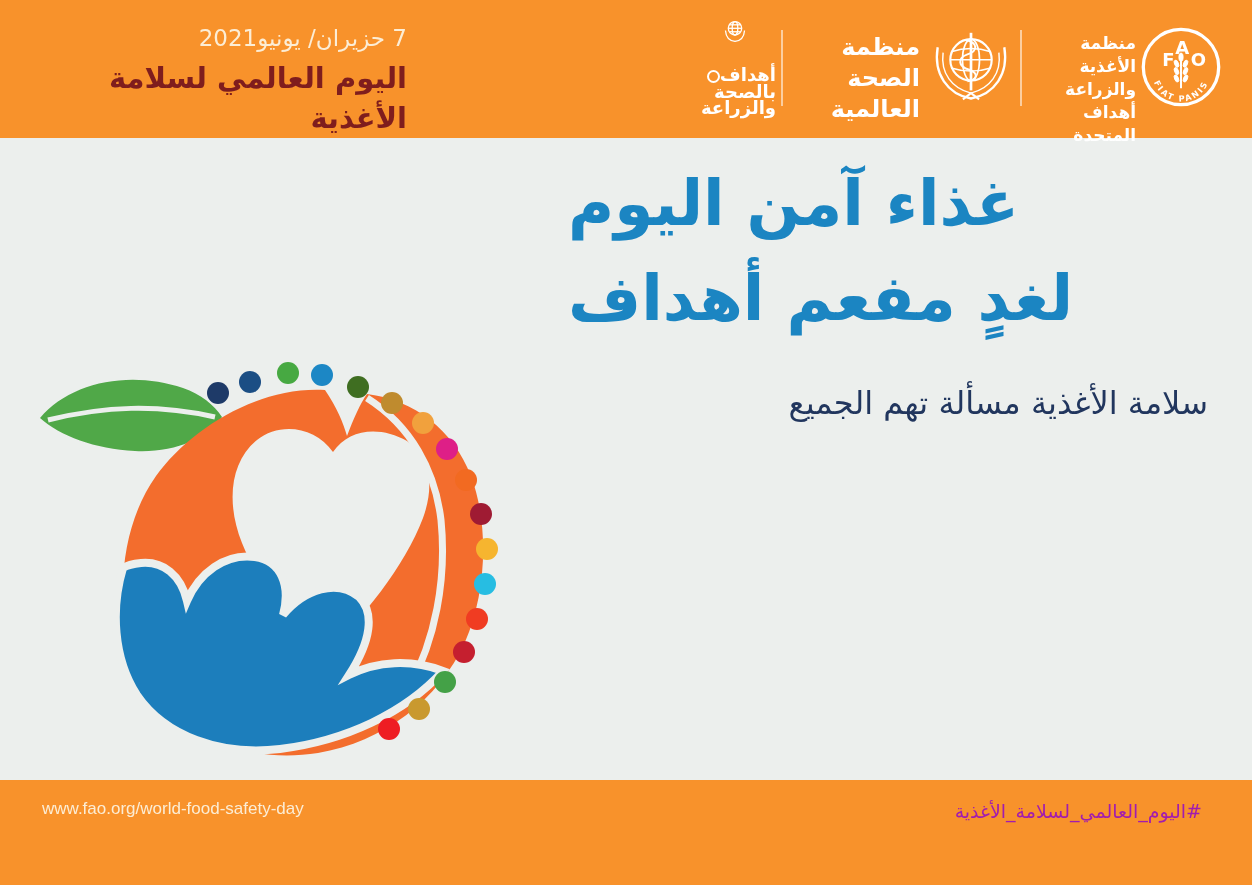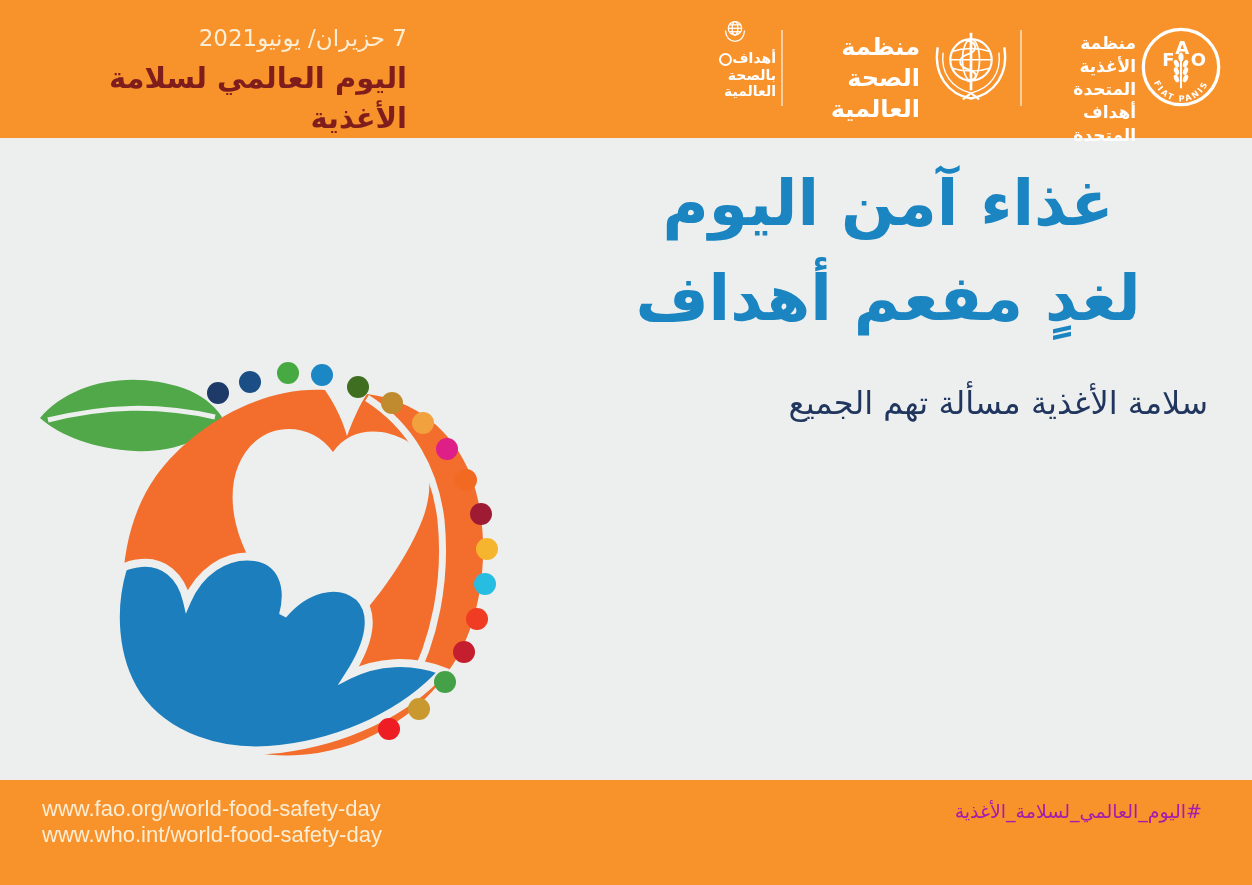--- a/index.html
+++ b/index.html
@@ -12,39 +12,39 @@
   #header{top:0;height:138px;padding-left:16px;}
   #footer{top:780px;height:105px;}
   
   #header-left{position:absolute;left:42px;top:22px;width:365px;direction:rtl;text-align:right;}
   #date-line{font-size:23px;line-height:32px;color:var(--cream,#FCEDD5);font-weight:400;}
   #event-name{font-size:29px;line-height:40px;color:#7f1d1d;font-weight:bold;margin-top:4px;}
   
   .vdivider{position:absolute;top:30px;height:76px;width:2px;background:rgba(255,255,255,.55);}
   #divider-1{left:781px;} #divider-2{left:1020px;}
   #sdg-block{position:absolute;left:694px;top:18px;width:82px;text-align:center;color:#fff;}
-  #sdg-text{direction:rtl;text-align:right;font-weight:bold;font-size:14px;line-height:16.5px;margin-top:2px;}
+  #sdg-text{direction:rtl;text-align:right;font-weight:bold;font-size:18px;line-height:16.5px;margin-top:19px;}
   .sdg-wheel{display:inline-block;width:9px;height:9px;border:2px solid #fff;border-radius:50%;margin:0 0 0 2px;vertical-align:middle;}
   #who-text{position:absolute;left:786px;top:32px;width:134px;direction:rtl;text-align:right;color:#fff;font-weight:bold;font-size:24px;line-height:31px;}
   #who-emblem{position:absolute;left:926px;top:22px;}
   #fao-text{position:absolute;left:1028px;top:32px;width:108px;direction:rtl;text-align:right;color:#fff;font-weight:bold;font-size:17px;line-height:23px;}
   #fao-emblem{position:absolute;left:1140px;top:26px;}
   
-  #main-title{position:absolute;right:44px;top:156px;width:640px;direction:rtl;text-align:center;
+  #main-title{position:absolute;right:44px;top:156px;width:640px;direction:rtl;text-align:left;
     color:var(--title_blue,#1B85C2);font-weight:bold;font-size:63px;line-height:95px;}
   #main-subtitle{position:absolute;right:44px;top:374px;width:640px;direction:rtl;text-align:right;
     color:var(--subtitle_navy,#21365E);font-size:32px;line-height:58px;}
   
   #wfsd-logo{position:absolute;left:15px;top:340px;width:500px;height:432px;}
   #wfsd-logo svg{position:absolute;left:0;top:0;}
   #logo-dots{position:absolute;left:0;top:0;width:500px;height:432px;}
   .dot{position:absolute;width:22px;height:22px;border-radius:50%;}
   
   #footer-urls{position:absolute;left:42px;top:796px;color:var(--cream,#FCEDD5);
-    font-size:22px;line-height:26px;font-family:"Liberation Sans","DejaVu Sans",sans-serif;}
+    font-size:17px;line-height:26px;font-family:"Liberation Sans","DejaVu Sans",sans-serif;}
   #hashtag{position:absolute;right:50px;top:800px;direction:rtl;color:#a21caf;font-weight:normal;font-size:19px;}
 </style>
 </head>
 <body>
 
 <div class="band" id="header">
   <div id="header-left">
     <div id="date-line">7 حزيران/ يونيو2021</div>
     <div id="event-name">اليوم العالمي لسلامة الأغذية</div>
   </div>
@@ -56,21 +56,21 @@
         <ellipse cx="12" cy="9.5" rx="2.6" ry="6.2"></ellipse>
         <line x1="5.8" y1="9.5" x2="18.2" y2="9.5"></line>
         <line x1="6.8" y1="6.3" x2="17.2" y2="6.3"></line>
         <line x1="6.8" y1="12.7" x2="17.2" y2="12.7"></line>
         <path d="M3.2 11.5 C3.6 17.5, 7 21, 12 21.6 C17 21, 20.4 17.5, 20.8 11.5"></path>
       </g>
     </svg>
     <div id="sdg-text">
       <div><span>أهداف</span><span class="sdg-wheel"></span></div>
       <div>بالصحة</div>
-      <div>العالمية</div>
+      <div>والزراعة</div>
     </div>
   </div>
 
   <div class="vdivider" id="divider-1"></div>
 
   <div id="who-text">
     <div>منظمة</div>
     <div>الصحة العالمية</div>
   </div>
   <svg id="who-emblem" width="90" height="90" viewBox="0 0 100 100">
@@ -85,21 +85,21 @@
       <path d="M13 28 C8 58, 24 80, 50 85 C76 80, 92 58, 87 28" stroke-width="2.6"></path>
       <path d="M19 34 C16 57, 29 74, 50 79 C71 74, 84 57, 81 34" stroke-width="1.6"></path>
       <path d="M41 86 L50 79 L59 86" stroke-width="2.2"></path>
     </g>
   </svg>
 
   <div class="vdivider" id="divider-2"></div>
 
   <div id="fao-text">
     <div>منظمة</div>
-    <div>الأغذية المتحدة</div>
+    <div>الأغذية والزراعة</div>
     <div>أهداف المتحدة</div>
   </div>
   <svg id="fao-emblem" width="82" height="82" viewBox="0 0 100 100">
     <circle cx="50" cy="50" r="46" fill="none" stroke="#fff" stroke-width="4"></circle>
     <text x="27" y="49" fill="#fff" font-size="22" font-weight="bold" font-family="DejaVu Sans">F</text>
     <text x="43" y="34" fill="#fff" font-size="22" font-weight="bold" font-family="DejaVu Sans">A</text>
     <text x="62" y="49" fill="#fff" font-size="22" font-weight="bold" font-family="DejaVu Sans">O</text>
     <g stroke="#fff" fill="#fff">
       <line x1="50" y1="36" x2="50" y2="76" stroke-width="2.4"></line>
       <ellipse cx="50" cy="38" rx="2.6" ry="5"></ellipse>
@@ -155,15 +155,14 @@
       <div class="dot" style="left: 438px; top: 301px; background: rgb(197, 31, 47);"></div>
       <div class="dot" style="left: 419px; top: 331px; background: rgb(68, 161, 71);"></div>
       <div class="dot" style="left: 393px; top: 358px; background: rgb(201, 153, 47);"></div>
       <div class="dot" style="left: 363px; top: 378px; background: rgb(238, 29, 35);"></div>
     </div>
 </div>
 
 <div class="band" id="footer"></div>
 <div id="footer-urls">
   <div>www.fao.org/world-food-safety-day</div>
-  <div>www.who.int/world-food-safety-day</div>
 </div>
 <div id="hashtag">#اليوم_العالمي_لسلامة_الأغذية</div>
 
 </body></html>

